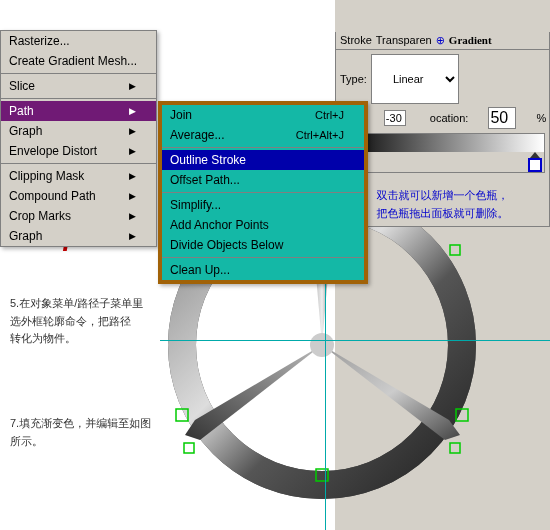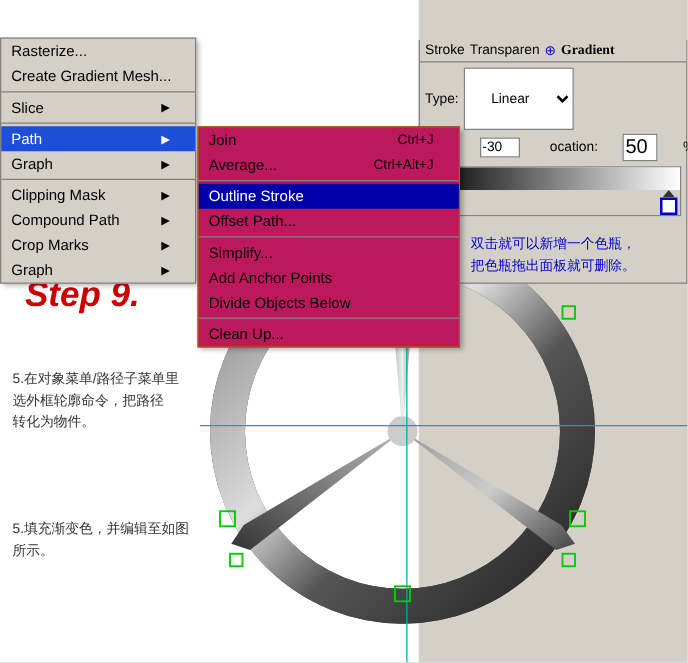--- a/index.html
+++ b/index.html
@@ -127,21 +127,21 @@
 
   <div class="step-title">Step 9.</div>
 
   <div style="position:absolute;top:295px;left:10px;width:150px;font-size:11px;color:#333;line-height:1.6;">
     <div style="white-space:pre-line;">5.在对象菜单/路径子菜单里
 选外框轮廓命令，把路径
 转化为物件。</div>
   </div>
 
   <div style="position:absolute;top:415px;left:10px;width:150px;font-size:11px;color:#333;line-height:1.6;">
-    <div style="white-space:pre-line;">5.填充渐变色，并编辑至如图
+    <div style="white-space:pre-line;">7.填充渐变色，并编辑至如图
 所示。</div>
   </div>
 
   <div class="guide-h"></div>
 
   <div class="guide-v"></div>
 
   <svg style="position:absolute;top:175px;left:155px;width:335px;height:340px;" viewBox="0 0 335 340">
 
     <circle cx="167" cy="170" r="145" fill="none" stroke="#00cc00" stroke-width="1.5" stroke-dasharray="3,2"></circle>
@@ -206,21 +206,21 @@
       <div style="display:flex;align-items:center;gap:4px;margin-bottom:3px;">
         <span style="font-size:11px;">Type:</span>
         <select style="font-size:11px;border:1px solid #808080;background:white;padding:17px;">
           <option>Linear</option>
           <option>Radial</option>
         </select>
       </div>
 
       <div style="display:flex;align-items:center;gap:20px;margin-bottom:4px;font-size:11px;">
         <span>ngle:</span>
-        <input type="text" style="width: 32px; border: 1px solid rgb(128, 128, 128); font-size: 11px; padding: 1px;" value="-30">
+        <input type="text" style="width: 22px; border: 1px solid rgb(128, 128, 128); font-size: 11px; padding: 1px;" value="-30">
         <span style="margin-left:4px;">ocation:</span>
         <input type="text" style="width: 28px; border: 1px solid rgb(128, 128, 128); font-size: 16px; padding: 1px;" value="50">
         <span>%</span>
       </div>
 
       <div style="border:1px solid #808080;background:white;margin-bottom:6px;">
         <div style="width:100%;height:18px;background:linear-gradient(to right,#000,#fff);"></div>
 
         <div style="display:flex;justify-content:space-between;padding:0 2px;background:#d4d0c8;">
           <div style="display:flex;flex-direction:column;align-items:center;cursor:pointer;">
@@ -251,25 +251,25 @@
       <div class="menu-item">
         <span>Create Gradient Mesh...</span>
       </div>
       <div class="menu-separator"></div>
       <div class="menu-item has-submenu">
         <span>Slice</span>
       </div>
       <div class="menu-separator"></div>
 
       <div style="position:relative;">
-        <div class="menu-item has-submenu active" style="background:#1d4ed8;color:white;">
+        <div class="menu-item has-submenu active" style="background:#701a75;color:white;">
           <span>Path</span>
         </div>
 
-        <div style="position:absolute;left:157px;top:0;background:#be185d;border:1px solid #a16207;box-shadow:2px 2px 4px rgba(0,0,0,0.3);width:210px;z-index:200;">
+        <div style="position:absolute;left:157px;top:0;background:#14b8a6;border:4px solid #a16207;box-shadow:2px 2px 4px rgba(0,0,0,0.3);width:210px;z-index:200;">
 
           <div class="menu-item">
             <span>Join</span>
             <span class="shortcut">Ctrl+J</span>
           </div>
           <div class="menu-item">
             <span>Average...</span>
             <span class="shortcut">Ctrl+Alt+J</span>
           </div>
           <div class="menu-separator"></div>
@@ -294,20 +294,23 @@
           <div class="menu-separator"></div>
           <div class="menu-item">
             <span>Clean Up...</span>
           </div>
         </div>
       </div>
 
       <div class="menu-item has-submenu">
         <span>Graph</span>
       </div>
+      <div class="menu-item has-submenu">
+        <span>Envelope Distort</span>
+      </div>
       <div class="menu-separator"></div>
       <div class="menu-item has-submenu">
         <span>Clipping Mask</span>
       </div>
       <div class="menu-item has-submenu">
         <span>Compound Path</span>
       </div>
       <div class="menu-item has-submenu">
         <span>Crop Marks</span>
       </div>

